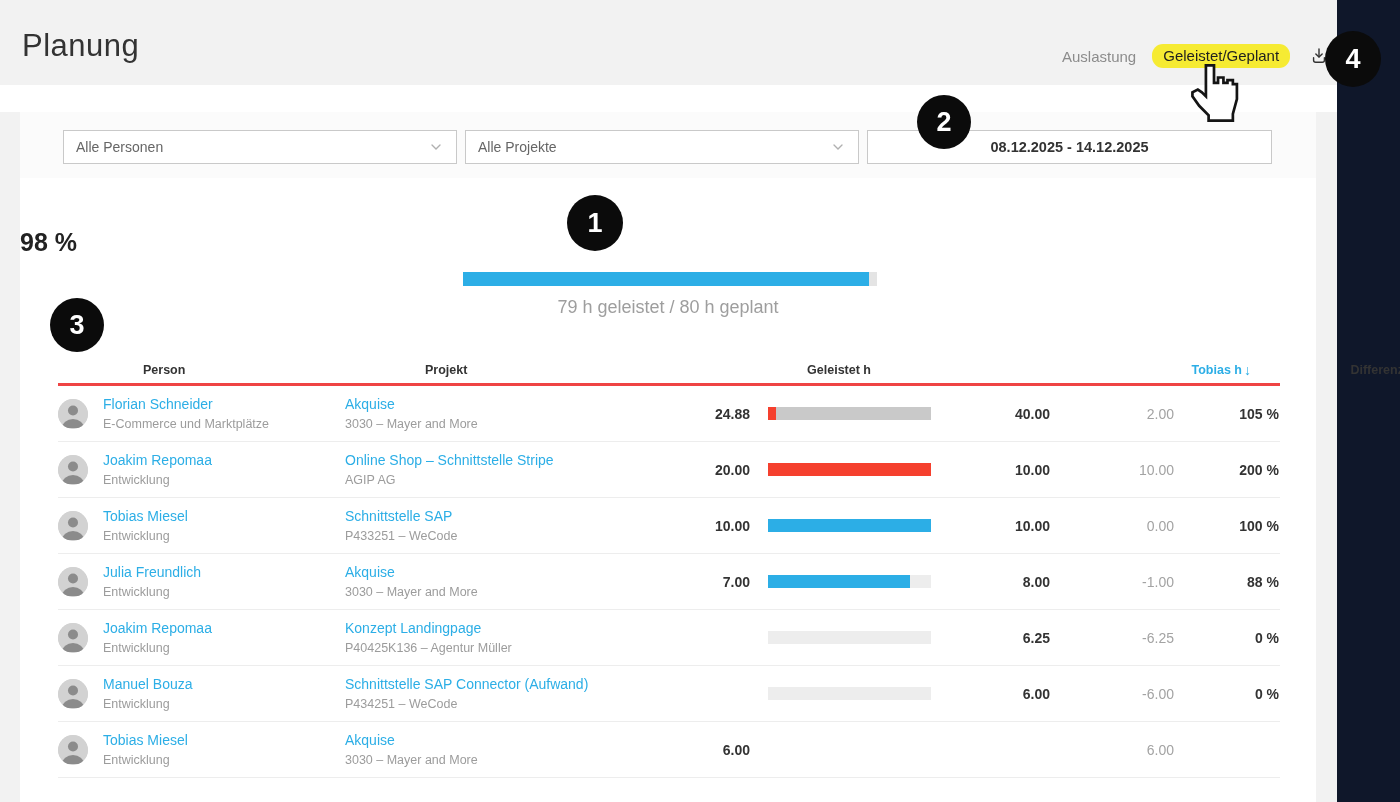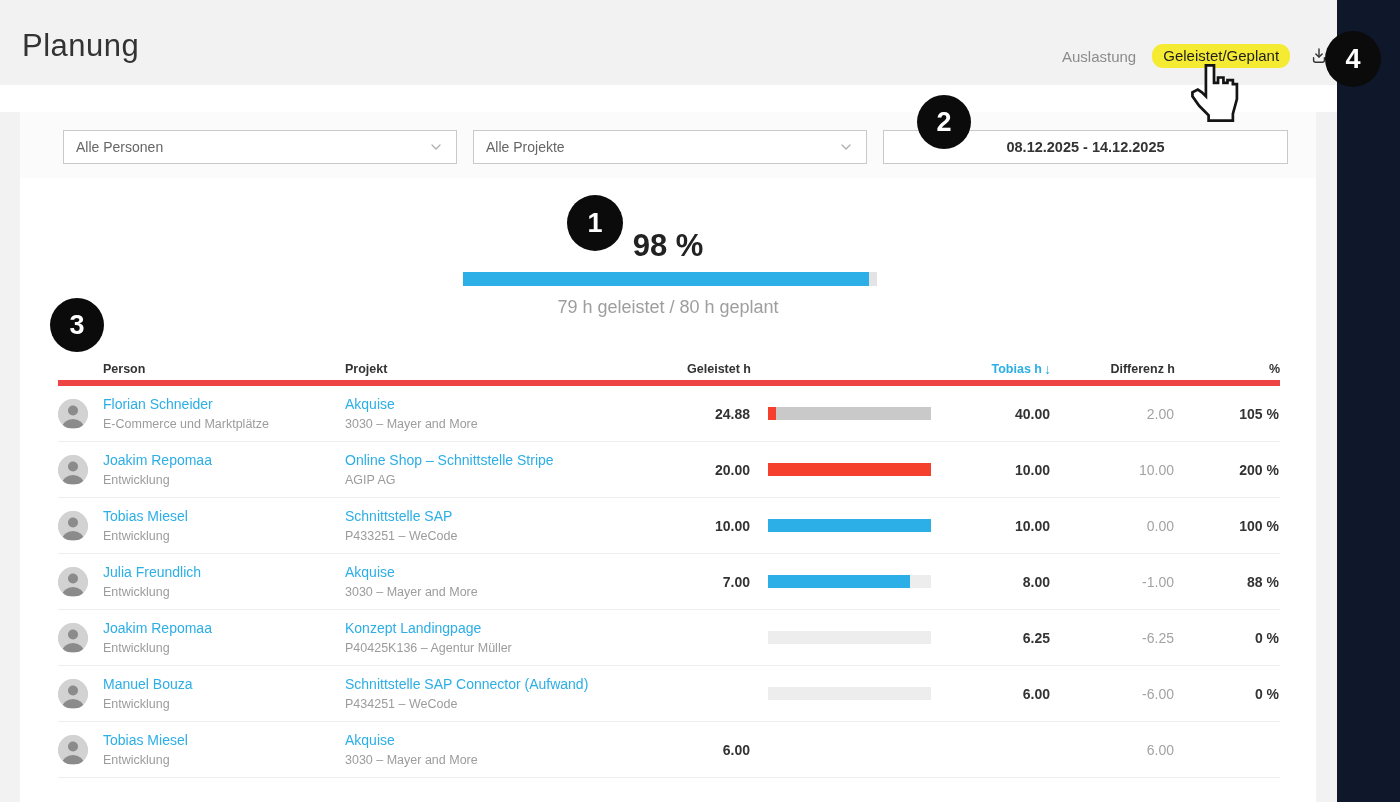--- a/index.html
+++ b/index.html
@@ -14,34 +14,34 @@
   .nav-pill { margin-left:16px; font-size:15px; color:#1f1f1f; background:#F6EB33; padding:3px 11px 4px; border-radius:11px; cursor:pointer; }
   .dl-btn { margin-left:17px; width:24px; height:24px; display:flex; align-items:center; justify-content:center; cursor:pointer; }
 
   .edge-white { position:absolute; top:85px; height:27px; background:#fff; }
   .edge-white.l { left:0; width:20px; }
   .edge-white.r { left:1316px; width:21px; }
 
   .card { position:absolute; left:20px; top:85px; width:1296px; height:717px; background:#fff; }
 
   .filters-band { position:absolute; left:0; top:27px; width:100%; height:66px; background:#FBFBFB; }
-  .filters { position:absolute; left:43px; top:45px; display:flex; gap:16px; }
+  .filters { position:absolute; left:43px; top:45px; display:flex; gap:8px; }
   .control { height:34px; background:#fff; border:1px solid #c9c9c9; display:flex; align-items:center; justify-content:space-between; padding:0 12px; font-size:14px; color:#666; cursor:pointer; }
   .control.dd { width:394px; }
   .control.date { width:405px; justify-content:center; color:#333; font-weight:600; font-size:14.5px; }
   .chev { width:16px; height:16px; flex:0 0 auto; }
 
-  .summary-percent { position:absolute; left:0; top:143px; width:100%; text-align:center; font-size:31px; font-weight:600; color:#222; }
+  .summary-percent { position:absolute; left:0; top:143px; width:100%; font-size:25px; font-weight:600; color:#222; }
   .summary-bar { position:absolute; left:443px; top:187px; width:414px; height:14px; background:#E4E4E4; }
   .summary-bar-fill { height:100%; background:#2CAEE6; }
   .summary-caption { position:absolute; left:0; top:212px; width:100%; text-align:center; font-size:18px; color:#9e9e9e; }
 
   .table { position:absolute; left:38px; top:272px; width:1222px; }
   .tgrid { display:grid; grid-template-columns:45px 242px 340px 66px 180px 120px 124px 105px; align-items:center; }
-  .thead { height:29px; border-bottom:6px solid #ef4444; }
+  .thead { height:29px; border-bottom:3px solid #ef4444;gap:40px; }
   .th { font-size:12.5px; font-weight:700; color:#333; cursor:pointer; }
   .th.r { text-align:right; }
   .th.planned { color:#2CAEE6; display:flex; justify-content:flex-end; align-items:center; gap:2px; }
   .sort-arrow { font-size:14px; font-weight:400; }
 
   .trow { height:56px; border-bottom:1px solid #ededed; }
   .avatar { width:30px; height:30px; border-radius:50%; overflow:hidden; background:#d2d2d2; }
   .cell-link { font-size:14px; color:#2CAEE6; cursor:pointer; line-height:1.15; }
   .cell-sub { font-size:12.5px; color:#9c9c9c; margin-top:4px; }
   .num { font-size:14px; color:#333; font-weight:600; text-align:right; padding-right:1px; }

